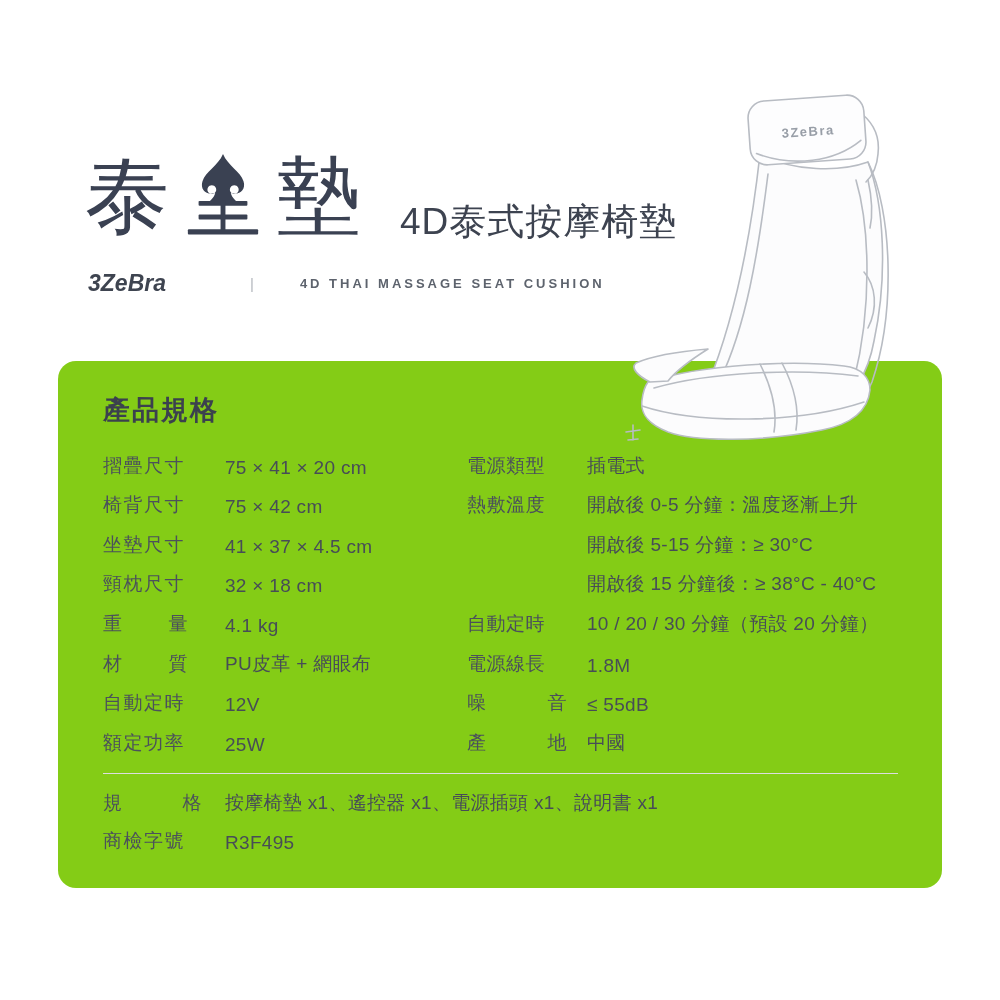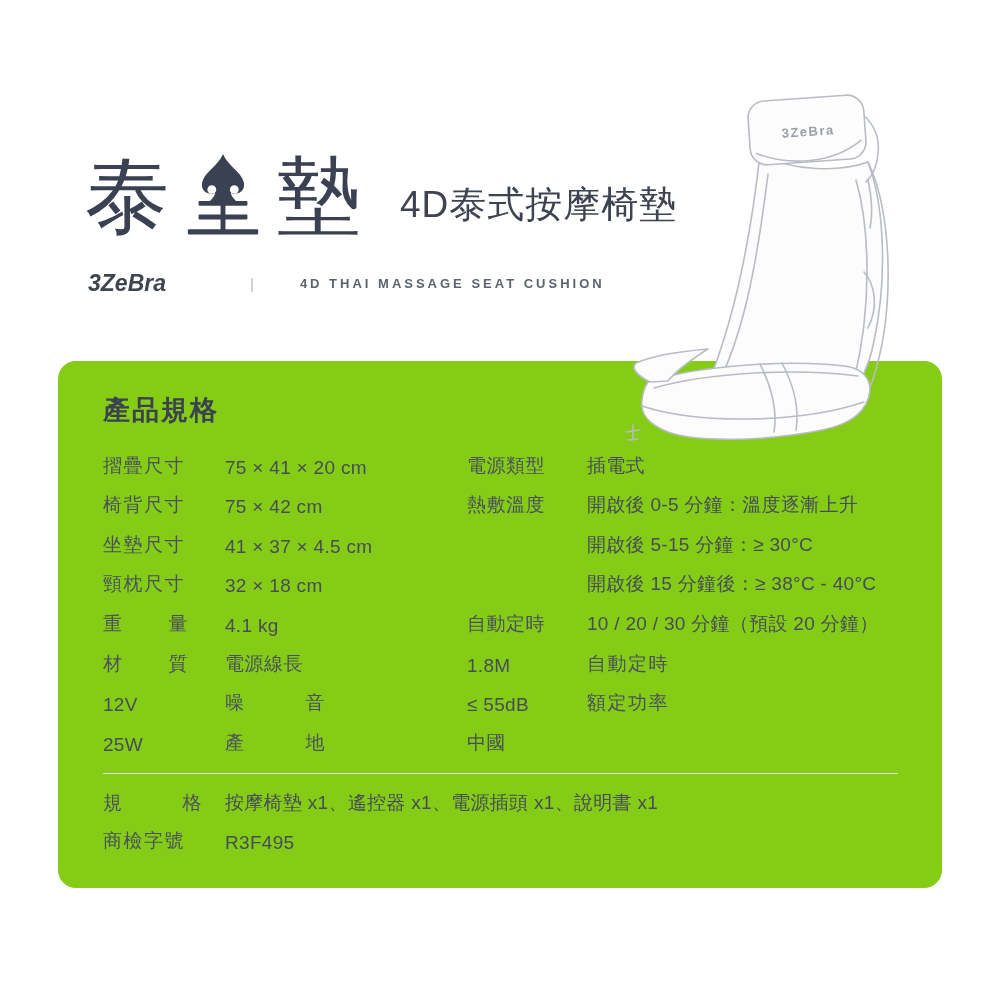--- a/index.html
+++ b/index.html
@@ -16,21 +16,21 @@
     position:absolute; left:85px; top:152px;
     display:flex; align-items:flex-end; gap:13px;
     color:#3a4152;
   }
   .hero-char {
     font-size:84px; line-height:88px; font-weight:500; letter-spacing:0;
   }
   .crown-glyph { width:82px; height:88px; display:block; }
   .hero-sub {
     font-size:37px; line-height:1; color:#3d4350; font-weight:500;
-    margin-left:26px; margin-bottom:17px; letter-spacing:1px;
+    margin-left:26px; margin-bottom:0; letter-spacing:1px;
   }
   .brand-row {
     position:absolute; left:88px; top:270px;
     display:flex; align-items:center; height:26px;
   }
   .brand-logo {
     font-size:23px; font-weight:700; font-style:italic; color:#3e4450;
     letter-spacing:0;
   }
   .brand-divider {
@@ -184,20 +184,21 @@
         </div>
       <div class="cell val">4.1 kg</div>
       <div class="cell lbl">
           <span class="box-r">自動定時</span>
         </div>
       <div class="cell val">10 / 20 / 30 分鐘（預設 20 分鐘）</div>
 
       <div class="cell lbl">
           <span class="box sp">材質</span>
         </div>
+      <div class="cell val">PU皮革 + 網眼布</div>
       <div class="cell lbl">
           <span class="box-r">電源線長</span>
         </div>
       <div class="cell val">1.8M</div>
 
       <div class="cell lbl">
           <span class="box">自動定時</span>
         </div>
       <div class="cell val">12V</div>
       <div class="cell lbl">

